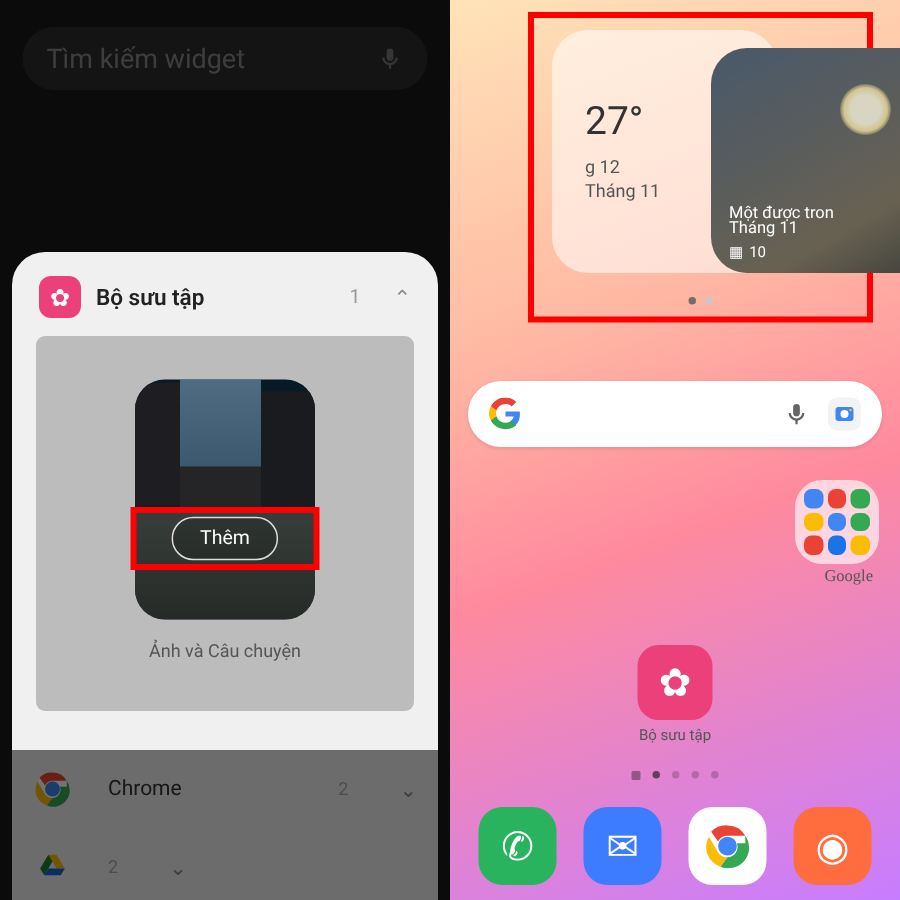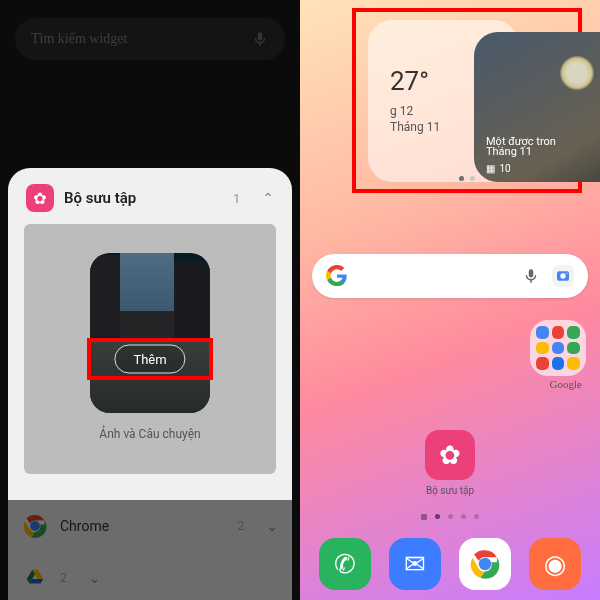--- a/index.html
+++ b/index.html
@@ -12,21 +12,21 @@
     height: 168px; padding: 18px 16px 10px;
     display: flex; flex-direction: column; align-items: center;
     color: #888;
     position: absolute; inset: 0 0 auto 0; z-index: 0;
   }
   .search-bar {
     width: 270px; height: 42px; border-radius: 21px;
     background: #2d2d2d; display: flex; align-items: center;
     padding: 0 16px; justify-content: space-between;
   }
-  .search-placeholder { color: #888; font-size: 14px; font-family: Liberation Serif, serif; }
+  .search-placeholder { color: #888; font-size: 18px; }
   .mic { width: 18px; height: 18px; color: #777; }
   .hint { margin-top: 18px; font-size: 12px; line-height: 1.5; color: #888; text-align: center; padding: 0 18px; }
   .dim-overlay {
     position: absolute; inset: 0; background: rgba(0,0,0,.55); z-index: 1;
   }
 
   .section-wrap {
     position: absolute; left: 8px; right: 8px; top: 168px;
     background: #f0f0f0; border-radius: 22px 22px 0 0; padding: 14px 10px 0;
     z-index: 3; height: 332px;
@@ -71,31 +71,31 @@
   .thumb-caption { font-size: 12px; color: #555; margin-top: 14px; }
 
   .list-below {
     position: absolute; left: 8px; right: 8px; top: 500px; z-index: 2;
     background: #f0f0f0;
   }
   .list-dim {
     position: absolute; inset: 0; background: rgba(0,0,0,.55); pointer-events: none;
   }
   .list-row {
-    display: flex; align-items: center; gap: 12px; padding: 13px 14px;
+    display: flex; align-items: center; gap: 24px; padding: 13px 14px;
     color: #444; position: relative;
   }
   .app-ic { width: 26px; height: 26px; display: flex; align-items: center; justify-content: center; font-size: 18px; }
   .row-title { flex: 1; font-size: 14px; color: #333; }
   .row-count { font-size: 12px; color: #aaa; margin-right: 10px; }
 
   
   .right { background: linear-gradient(160deg,#ffe3b8 0%, #ffb9a3 34%, #ff8a9e 58%, #c77dff 100%); position: relative; }
   .stack-area {
-    position: absolute; left: 52px; top: 8px; width: 230px; height: 185px;
+    position: absolute; left: 52px; top: 8px; width: 230px; height: 207px;
     border: 4px solid #ff0000; background: transparent;
   }
   .card-back {
     position: absolute; left: 12px; top: 8px; width: 150px; height: 162px;
     border-radius: 24px; background: rgba(255,255,255,.55);
   }
   .card-front {
     position: absolute; left: 118px; top: 20px; width: 170px; height: 150px;
     border-radius: 24px; overflow: hidden;
     background: linear-gradient(150deg,#5a6a7a 10%, #7b7260 70%, #3e4440 100%);

